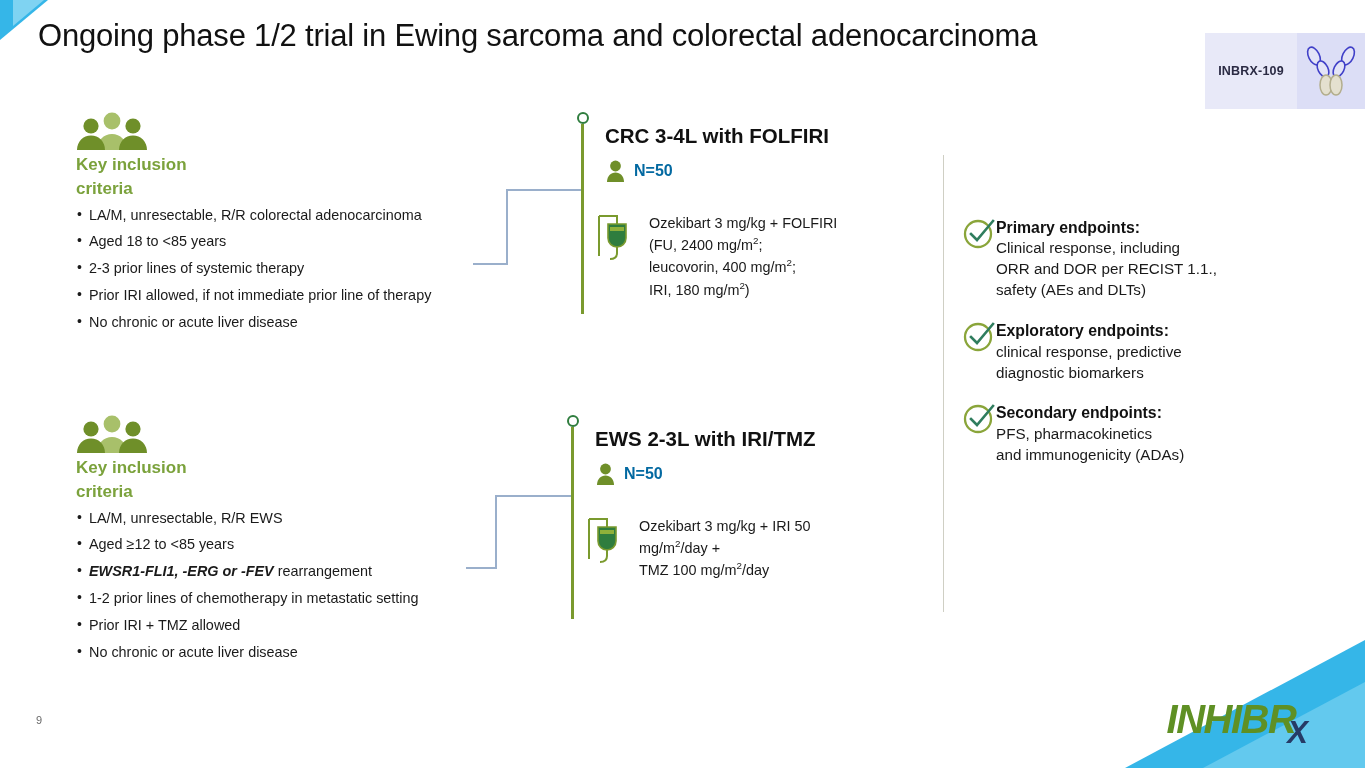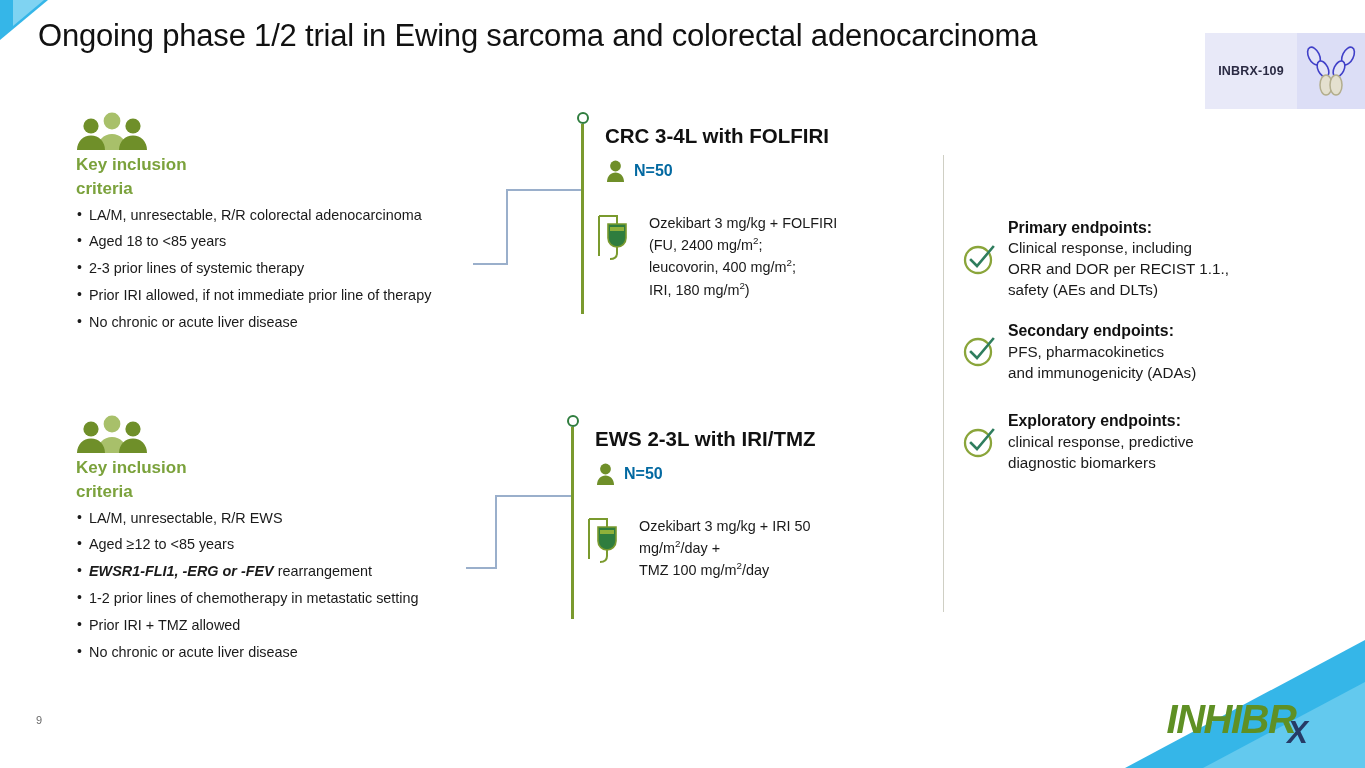--- a/index.html
+++ b/index.html
@@ -199,22 +199,22 @@
 
   
   .endpoints {
     position: absolute;
     left: 962px;
     top: 216px;
     width: 330px;
   }
   .endpoint {
     display: flex;
-    align-items: center;
-    gap: 12px;
+    align-items: flex-start;
+    gap: 0;
     margin-bottom: 18px;
   }
   .endpoint-body { padding-top: 1px; }
   .endpoint-title {
     font-size: 15.8px;
     font-weight: bold;
     color: #111111;
     line-height: 1.35;
   }
   .endpoint-text {
@@ -403,44 +403,44 @@
         <path d="M9 18 L15 24 L31 5" fill="none" stroke="#2f7d5e" stroke-width="2.6" stroke-linecap="square"></path>
       </svg>
       <div class="endpoint-body">
         <div class="endpoint-title">Primary endpoints:</div>
         <div class="endpoint-text">Clinical response, including
 ORR and DOR per RECIST 1.1.,
 safety (AEs and DLTs)</div>
       </div>
     </div>
 
+    <div class="endpoint">
+      <svg width="34" height="34" viewBox="0 0 34 34" aria-hidden="true">
+        <circle cx="16" cy="18" r="13" fill="none" stroke="#8aa53a" stroke-width="2.3"></circle>
+        <path d="M9 18 L15 24 L31 5" fill="none" stroke="#2f7d5e" stroke-width="2.6" stroke-linecap="square"></path>
+      </svg>
+      <div class="endpoint-body">
+        <div class="endpoint-title">Exploratory endpoints:</div>
+        <div class="endpoint-text">clinical response, predictive
+diagnostic biomarkers</div>
+      </div>
+    </div>
+
     <div class="endpoint" style="margin-bottom:26px;">
       <svg width="34" height="34" viewBox="0 0 34 34" aria-hidden="true">
         <circle cx="16" cy="18" r="13" fill="none" stroke="#8aa53a" stroke-width="2.3"></circle>
         <path d="M9 18 L15 24 L31 5" fill="none" stroke="#2f7d5e" stroke-width="2.6" stroke-linecap="square"></path>
       </svg>
       <div class="endpoint-body">
         <div class="endpoint-title">Secondary endpoints:</div>
         <div class="endpoint-text">PFS, pharmacokinetics
 and immunogenicity (ADAs)</div>
       </div>
     </div>
 
-    <div class="endpoint">
-      <svg width="34" height="34" viewBox="0 0 34 34" aria-hidden="true">
-        <circle cx="16" cy="18" r="13" fill="none" stroke="#8aa53a" stroke-width="2.3"></circle>
-        <path d="M9 18 L15 24 L31 5" fill="none" stroke="#2f7d5e" stroke-width="2.6" stroke-linecap="square"></path>
-      </svg>
-      <div class="endpoint-body">
-        <div class="endpoint-title">Exploratory endpoints:</div>
-        <div class="endpoint-text">clinical response, predictive
-diagnostic biomarkers</div>
-      </div>
-    </div>
-
   </div>
 
   <div class="page-number">9</div>
 
   <div class="brand-logo">
     <span class="brand-main">INHIBR</span>
     <span class="brand-sub">X</span>
   </div>
 
 </div>

